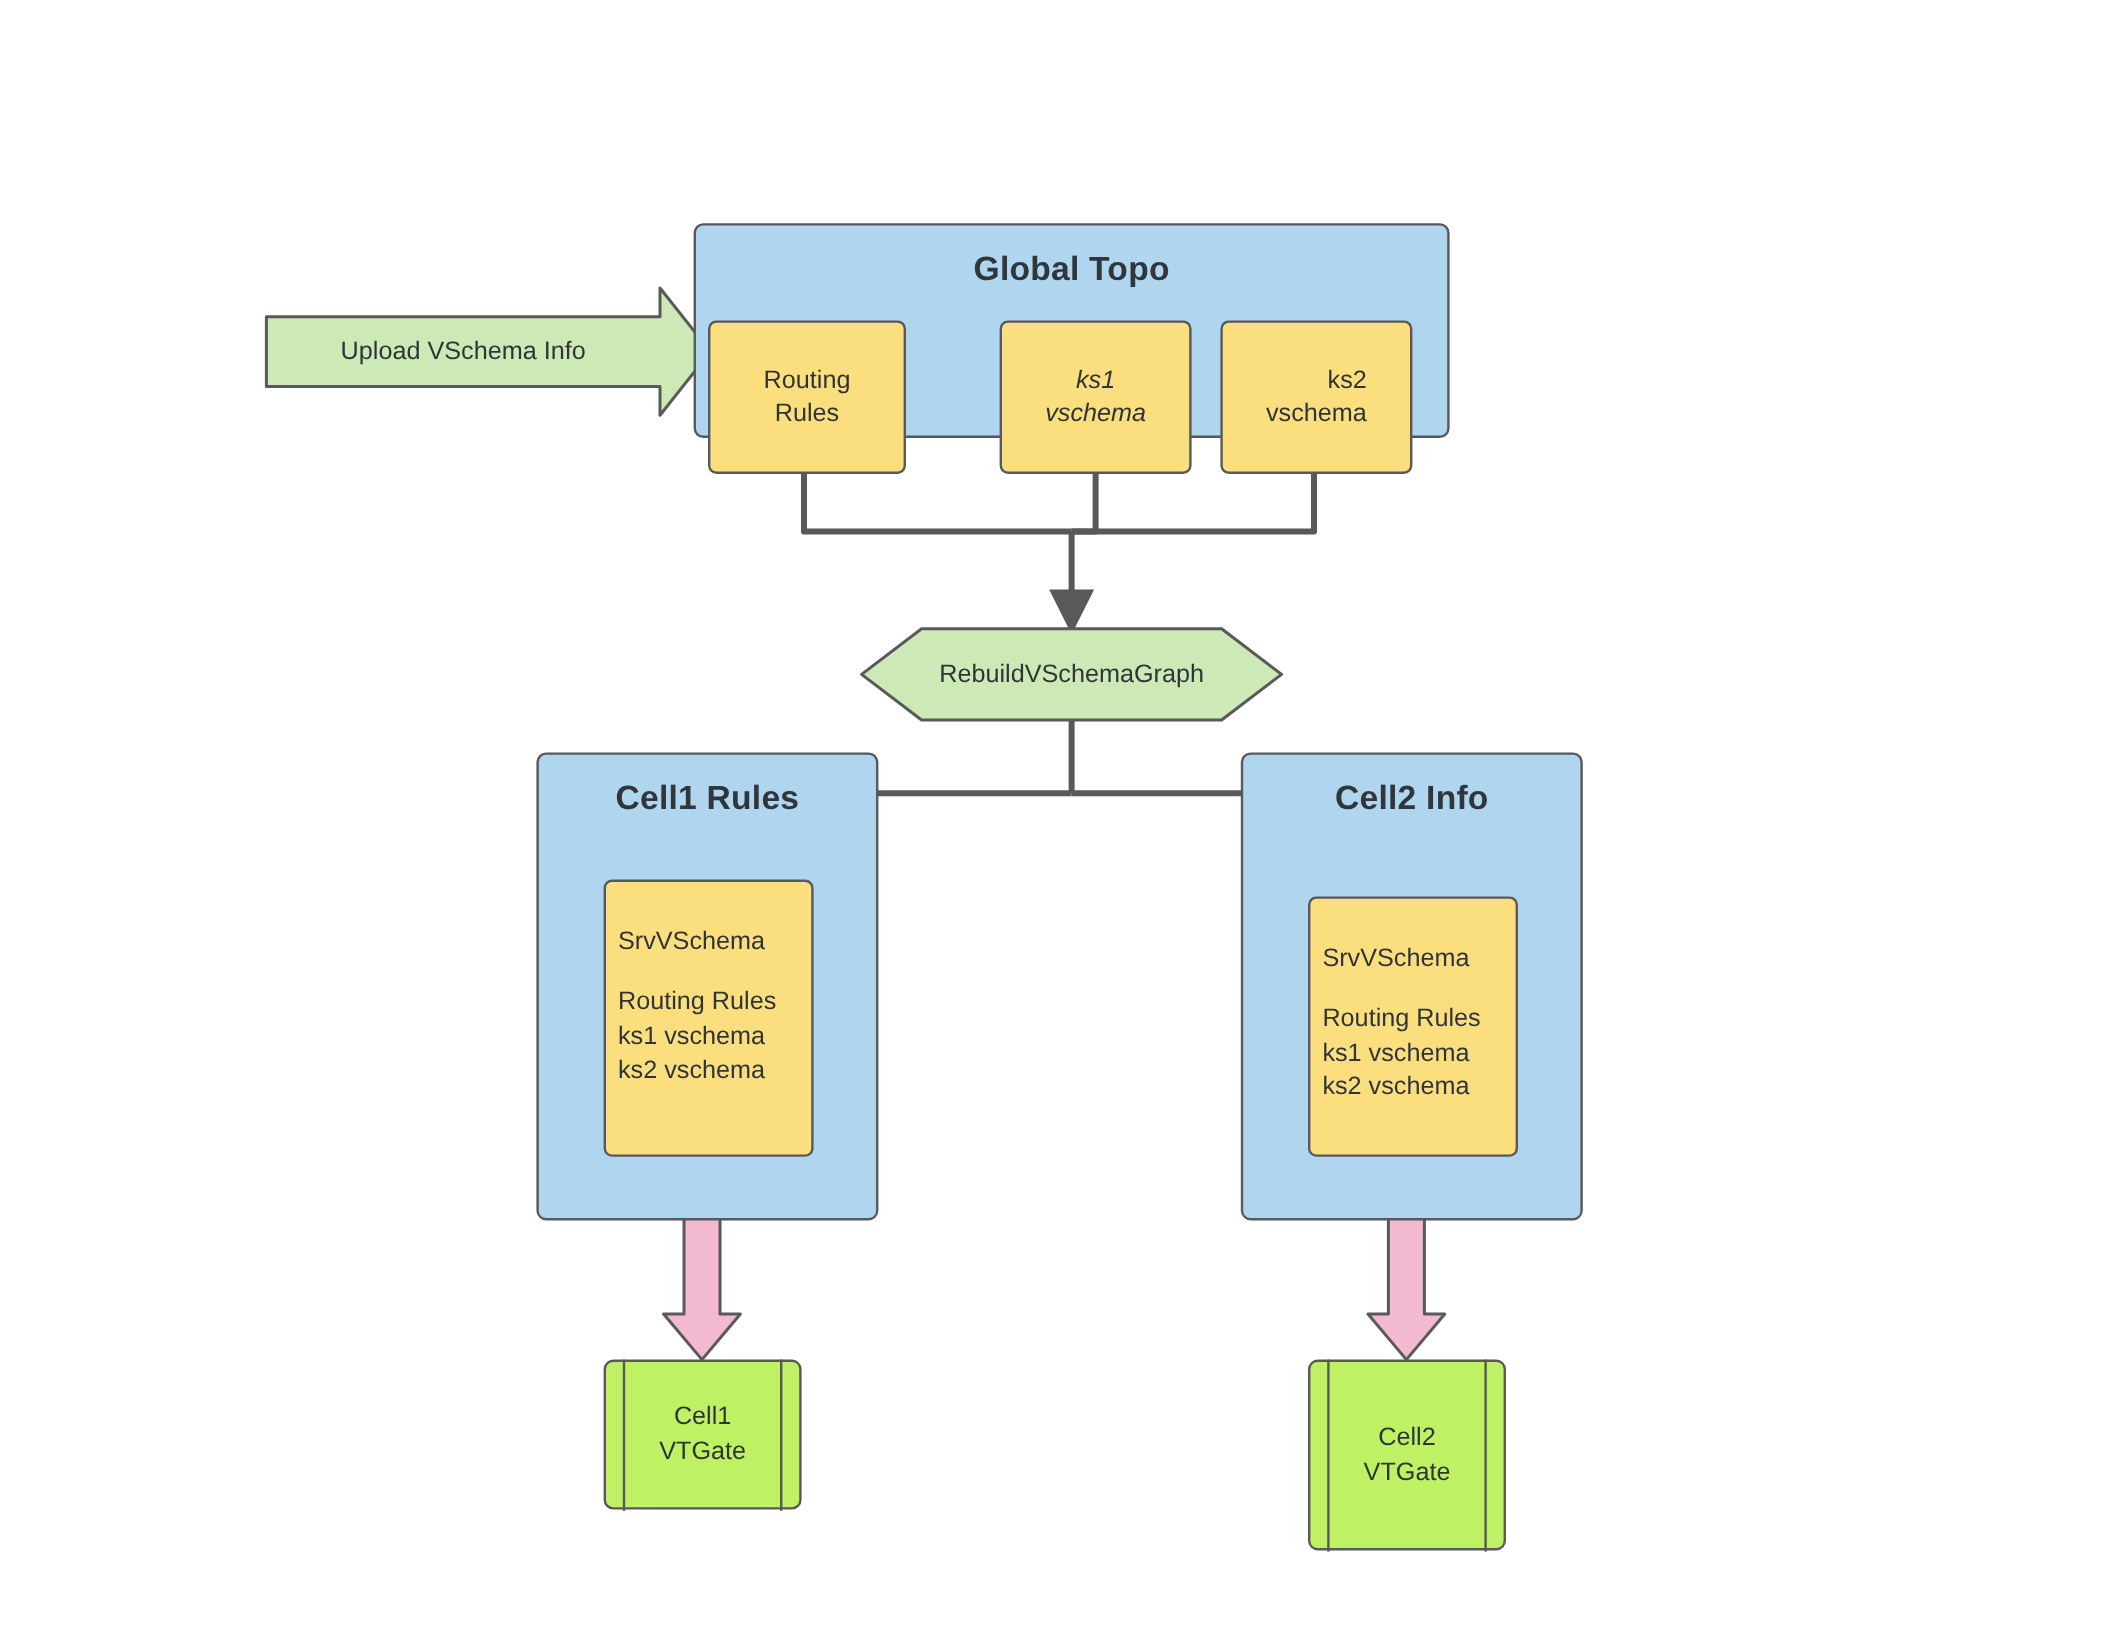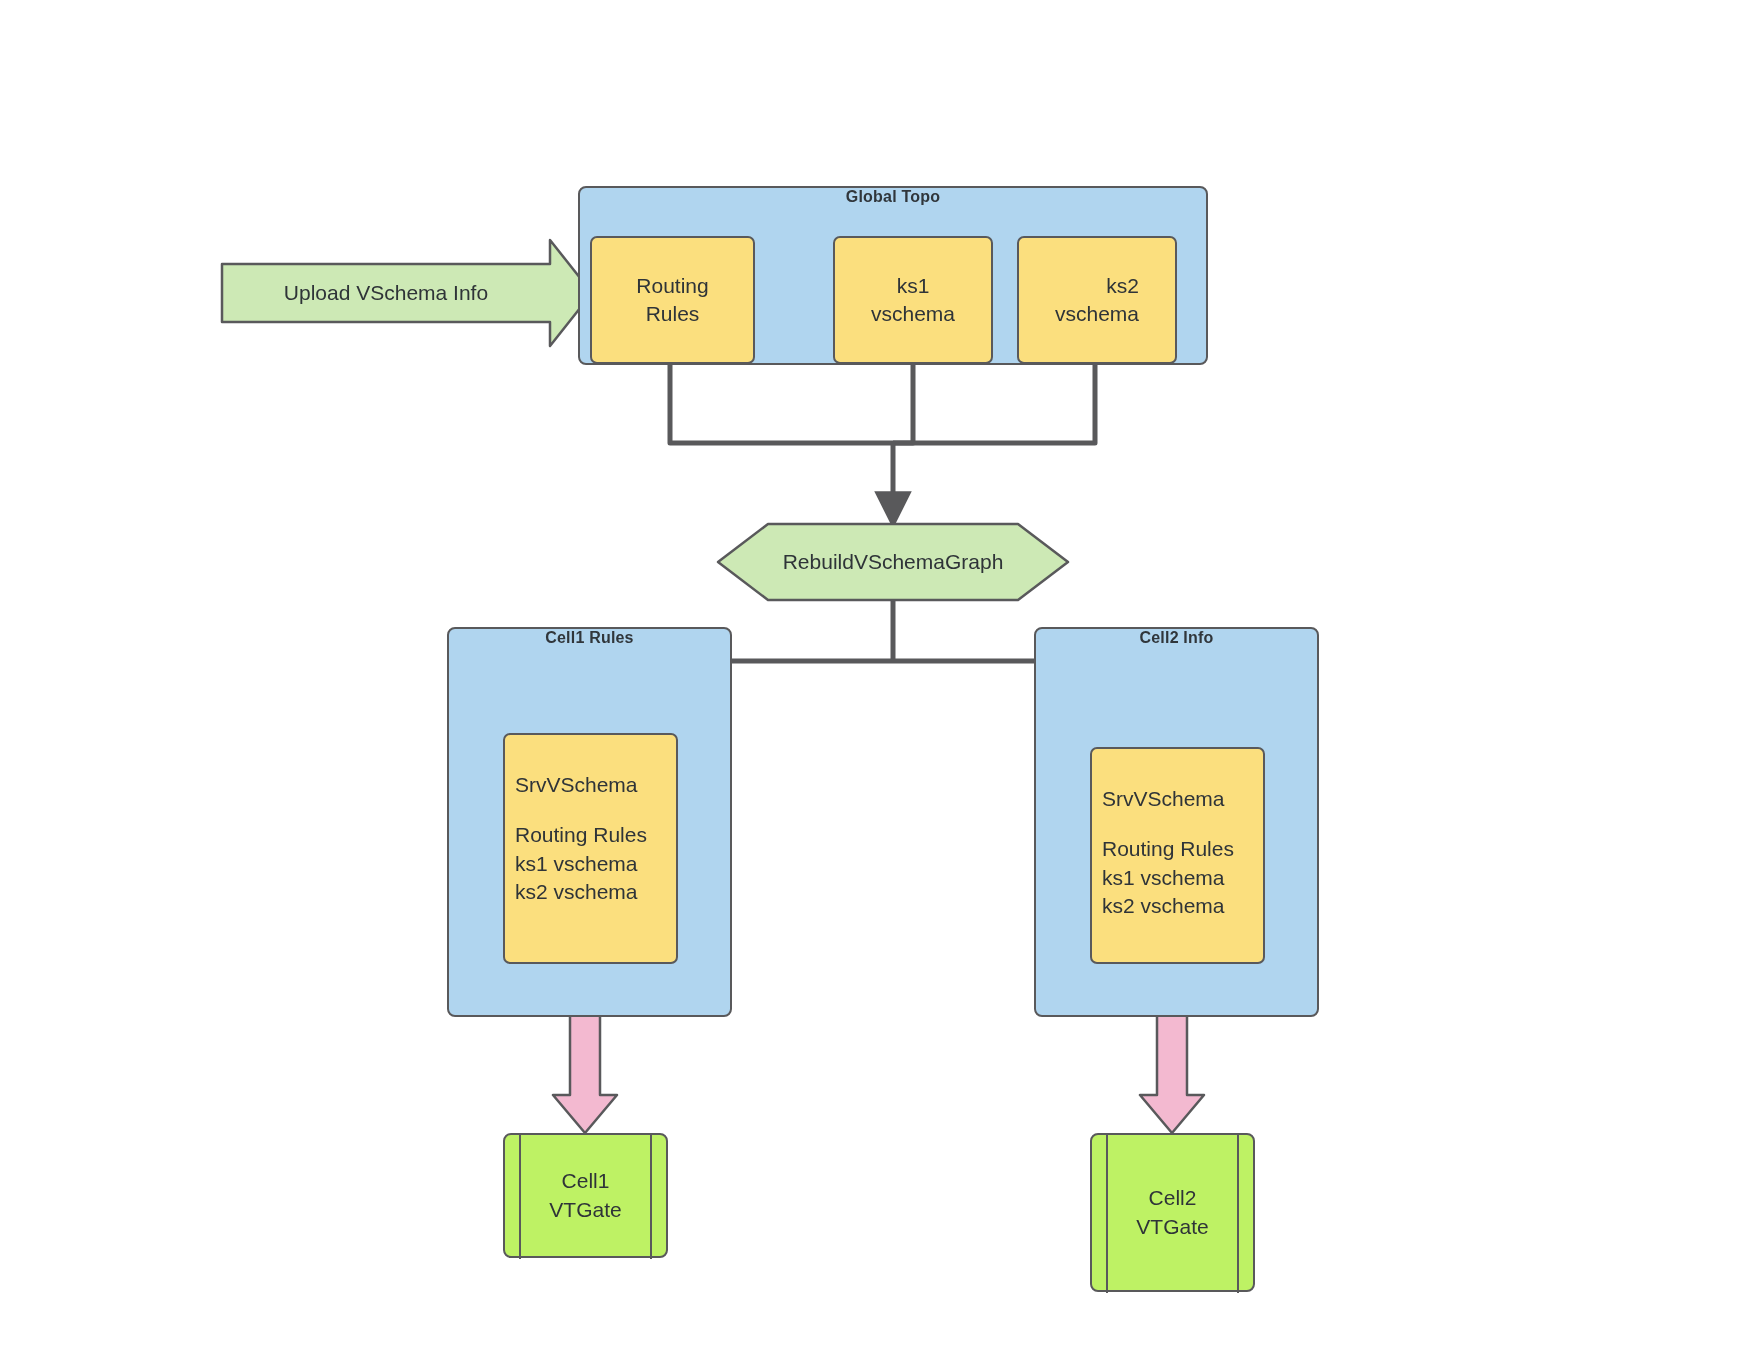--- a/index.html
+++ b/index.html
@@ -37,36 +37,36 @@
     text-align: center;
   }
   
   .topo {
     background: #b0d5ef;
     border-radius: 8px;
     align-items: flex-start;
     justify-content: center;
   }
   .topo-title {
-    margin-top: 0;
+    margin-top: 20px;
     font-weight: bold;
-    font-size: 16px;
+    font-size: 28px;
     color: #30363b;
     letter-spacing: .2px;
     text-align: right;
   }
   
   .data-box {
     background: #fbdf7e;
     border-radius: 7px;
     font-size: 21px;
     color: #2f3438;
     line-height: 1.35;
   }
-  .data-box.center { justify-content: center; align-items: center; }
+  .data-box.center { justify-content: center; align-items: center; margin-top: 31px; }
   .data-box.left {
     justify-content: flex-start;
     align-items: flex-start;
     text-align: left;
     padding: 36px 0 0 10px;
   }
   .data-box .lines { white-space: pre-line; }
   
   .process {
     background: #bef264;
@@ -134,21 +134,21 @@
 
   <div class="node topo" style="left:578px; top:186px; width:630px; height:179px;">
     <div class="topo-title">Global Topo</div>
   </div>
 
   <div class="node data-box center" style="left:590px; top:236px; width:165px; height:128px;">
     <div class="lines">Routing
 Rules</div>
   </div>
 
-  <div class="node data-box center" style="left:833px; top:236px; width:160px; height:128px;">
+  <div class="node data-box center" style="left:833px; top:236px; width:160px; height:128px;font-style:italic;">
     <div class="lines">ks1
 vschema</div>
   </div>
 
   <div class="node data-box center" style="left:1017px; top:236px; width:160px; height:128px;text-align:right;">
     <div class="lines">ks2
 vschema</div>
   </div>
 
   <div class="shape-label" style="left:718px; top:524px; width:350px; height:76px;">RebuildVSchemaGraph</div>

